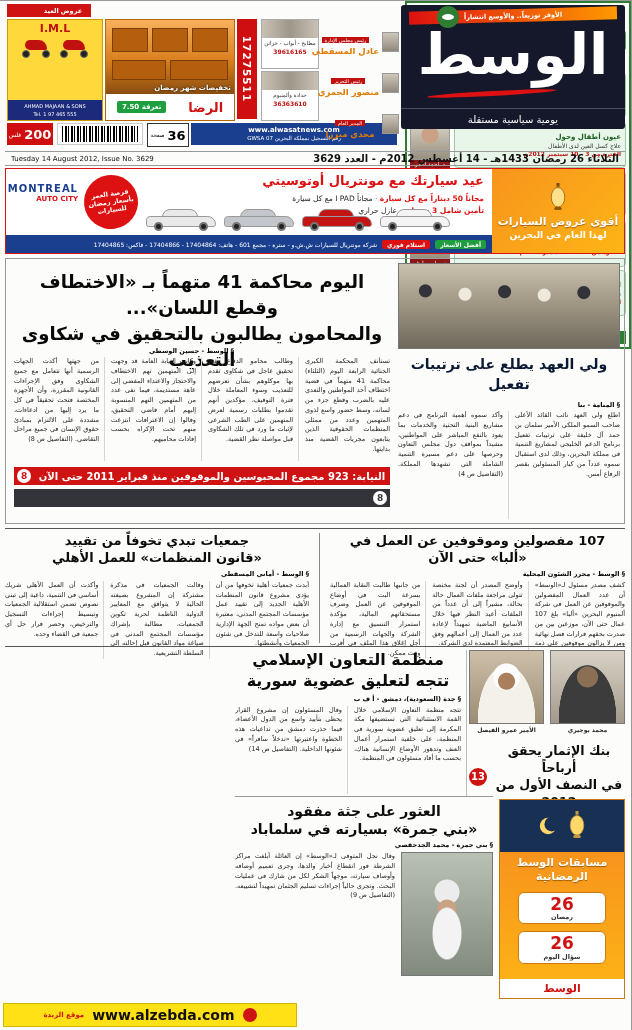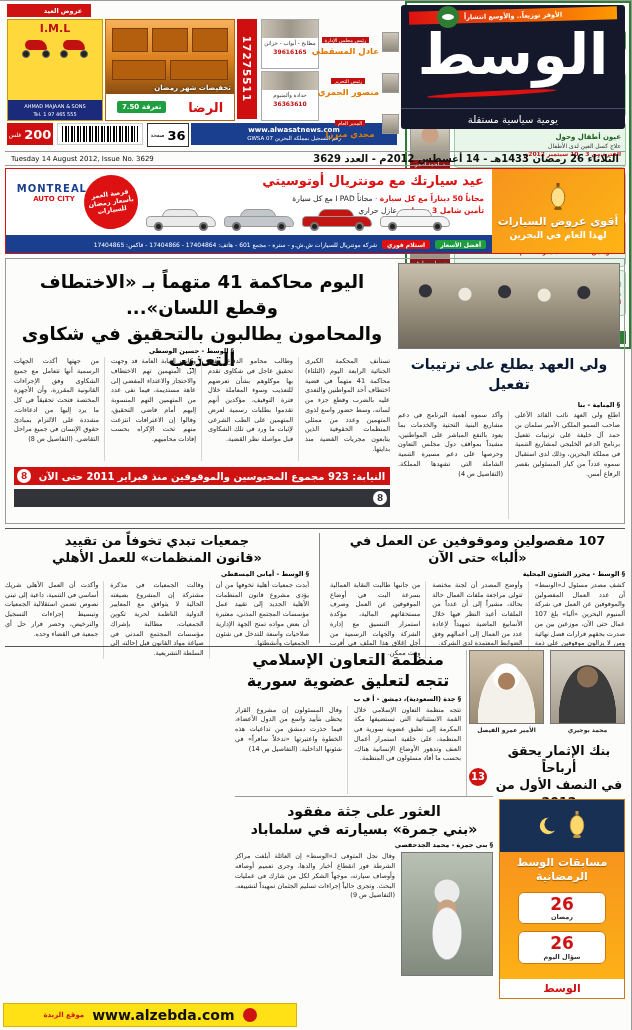--- a/index.html
+++ b/index.html
@@ -85,21 +85,21 @@
   .car-offers{position:absolute;right:140px;top:24px;width:250px;font-size:7.5px;color:#222;line-height:1.6;text-align:right;}
   .car-offers b{color:#d11;}
   .car{position:absolute;width:70px;height:24px;}
   .car .cb{position:absolute;bottom:4px;left:0;width:100%;height:11px;border-radius:5px 9px 3px 3px;background:var(--c);border:1px solid #999;box-sizing:border-box;}
   .car .ct{position:absolute;bottom:13px;left:16px;width:36px;height:9px;border-radius:8px 8px 0 0;background:var(--c);border:1px solid #999;box-sizing:border-box;}
   .car .cw{position:absolute;bottom:0;width:9px;height:9px;border-radius:50%;background:#222;border:2px solid #777;box-sizing:border-box;}
   .car .cw1{left:8px;} .car .cw2{right:8px;}
   .car-badge{position:absolute;left:78px;top:6px;width:54px;height:54px;border-radius:50%;background:#d11;color:#fff;
              font-size:6.5px;font-weight:bold;display:flex;align-items:center;justify-content:center;text-align:center;
              padding:4px;box-sizing:border-box;transform:rotate(-8deg);}
-  .car-brand{position:absolute;left:6px;top:14px;width:66px;text-align:center;color:#1b3f8f;font-weight:bold;line-height:1.2;margin-left:9px;}
+  .car-brand{position:absolute;left:6px;top:14px;width:66px;color:#1b3f8f;font-weight:bold;line-height:1.2;}
   .car-brand .b1{font-size:10px;letter-spacing:1px;display:block;}
   .car-brand .b2{font-size:7px;display:block;color:#d11;}
   .car-strip{position:absolute;left:0;right:132px;bottom:0;height:18px;background:#1b3f8f;color:#fff;
              display:flex;align-items:center;gap:5px;padding:0 6px;font-size:6px;}
   .car-tag{flex:none;font-size:6px;font-weight:bold;padding:1px 5px;border-radius:2px;color:#fff;}
   .car-tag.g{background:#1e9e3e;} .car-tag.r{background:#d11;}
 
   
   .main-box{left:6px;top:257px;width:620px;height:266px;border:1px solid #9a9a9a;box-sizing:border-box;}
   .cp-photo{position:absolute;right:4px;top:4px;width:222px;height:86px;border:1px solid #777;box-sizing:border-box;background:

